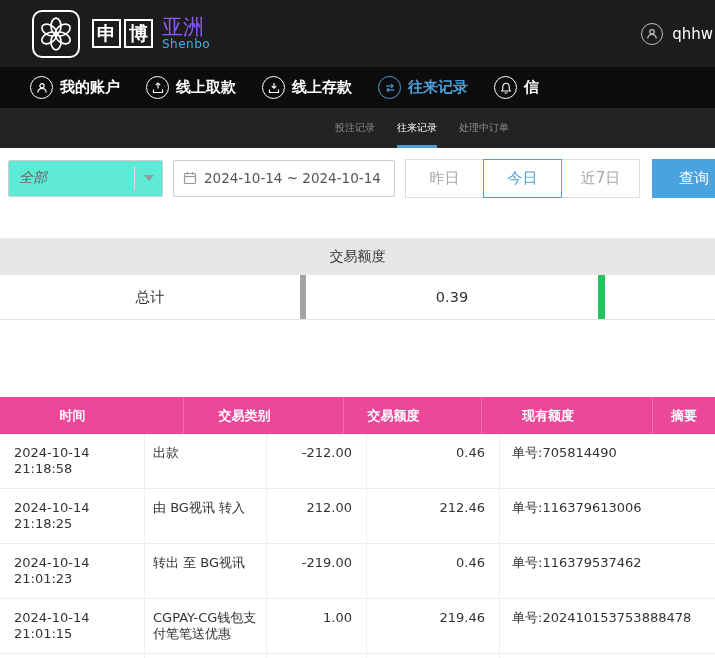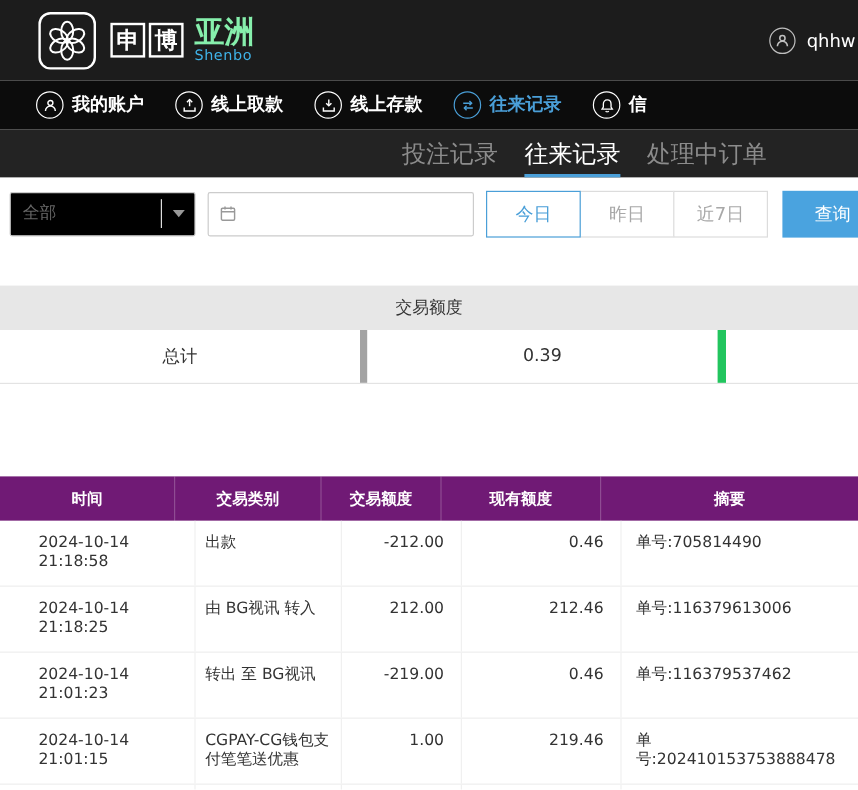--- a/index.html
+++ b/index.html
@@ -9,51 +9,51 @@
   
   .hdr { height:67px; background:#1c1c1c; display:flex; align-items:center;
     padding-left:32px; position:relative; }
   .logo-box { width:48px; height:48px; border:2px solid #fff; border-radius:10px;
     display:flex; align-items:center; justify-content:center; flex:none; }
   .char-box { width:29px; height:29px; border:2px solid #fff; color:#fff;
     font-size:19px; font-weight:bold; display:flex; align-items:center;
     justify-content:center; flex:none; }
   .char-box + .char-box { margin-left:3px; }
   .brand-txt { margin-left:9px; display:flex; flex-direction:column; line-height:1.05; }
-  .brand-cn { color:#86efac; font-size:25px; font-weight:700; }
+  .brand-cn { color:#8b5cf6; font-size:21px; font-weight:400; }
   .brand-sub { color:#3fb3e8; font-size:12px; letter-spacing:.5px; }
   .hdr-user { position:absolute; right:0; top:50%; transform:translateY(-50%);
     display:flex; align-items:center; gap:9px; color:#fff; font-size:15px;
     padding-right:2px; white-space:nowrap; }
   .ucirc { width:22px; height:22px; border:1.5px solid #bfbfbf; border-radius:50%;
     display:flex; align-items:center; justify-content:center; color:#bfbfbf; flex:none; }
 
   
   .nav { height:41px; background:#0c0c0c; display:flex; align-items:center;
     gap:26px; padding-left:30px; overflow:hidden; }
   .nav-item { display:flex; align-items:center; gap:7px; color:#fff;
     font-size:15px; font-weight:bold; white-space:nowrap; cursor:pointer; }
   .nav-item.active { color:#4a9fd8; }
   .icirc { width:23px; height:23px; border:1.5px solid currentColor; border-radius:50%;
     display:flex; align-items:center; justify-content:center; flex:none; }
 
   
   .subnav { height:40px; background:#232323; display:flex; align-items:stretch;
     padding-left:335px; gap:22px; overflow:hidden; }
-  .tab { font-size:20px; color:#8c8c8c; display:flex; align-items:center;
+  .tab { font-size:10px; color:#8c8c8c; display:flex; align-items:center;
     white-space:nowrap; cursor:pointer; border-bottom:3px solid transparent;
     padding-top:3px; }
   .tab.active { color:#fff; border-bottom-color:#4a9fd8; }
 
   
   .filters { height:60px; display:flex; align-items:center; padding:0 0 0 8px;
     background:#fff; }
   .select { width:155px; height:37px; border:1px solid #ccc; border-radius:2px;
-    display:flex; align-items:center; background:#000000; color:#666; font-size:14px;
-    cursor:pointer; }
+    display:flex; align-items:center; background:#5eead4; color:#666; font-size:14px;
+    cursor:pointer;font-style:italic; }
   .select .sel-label { flex:1; padding-left:10px; }
   .select .caret-wrap { border-left:1px solid #ddd; height:70%; width:28px;
     display:flex; align-items:center; justify-content:center; }
   .caret { width:0; height:0; border:5px solid transparent; border-top:6px solid #999;
     margin-top:5px; }
   .date-box { margin-left:10px; width:222px; height:37px; border:1px solid #ccc;
     border-radius:2px; display:flex; align-items:center; padding:0 9px; gap:7px;
     font-size:13.5px; color:#555; cursor:pointer; white-space:nowrap; }
   .quick { margin-left:10px; display:flex; }
   .qbtn { width:79px; height:39px; background:#fff; border:1px solid #dcdcdc;
@@ -71,27 +71,27 @@
     justify-content:center; font-size:14px; color:#333; }
   .sum-row { height:45px; display:flex; border-bottom:1px solid #e3e3e3;
     font-size:14.5px; color:#333; }
   .sum-row > div { display:flex; align-items:center; justify-content:center; }
   .sc1 { width:306px; border-right:6px solid #a3a3a3; }
   .sc2 { width:299px; border-right:7px solid #22c55e; }
   .sc3 { flex:1; }
 
   
   .tbl { margin-top:77px; }
-  .t-head { display:flex; background:#701a75; color:#fff; font-size:13px;
-    font-weight:bold; }
+  .t-head { display:flex; background:#ec4899; color:#fff; font-size:13px;
+    font-weight:bold;gap:38px; }
   .t-head > div { height:37px; display:flex; align-items:center; justify-content:center;
     border-left:1px solid rgba(255,255,255,.22); }
   .t-head > div:first-child { border-left:none; }
   .t-row { display:flex; border-bottom:1px solid #ececec; font-size:13px;
-    color:#333; background:#fff;padding-left:18px; }
+    color:#333; background:#fff; }
   .t-row > div { padding:11px 8px; border-right:1px solid #f0f0f0; line-height:16px; }
   .t-row > div:last-child { border-right:none; }
   .c-time { width:145px; }
   .t-row .c-time { padding-left:14px; }
   .c-type { width:122px; }
   .c-amt  { width:100px; }
   .t-row .c-amt { text-align:right; padding-right:14px; }
   .c-bal  { width:133px; }
   .t-row .c-bal { text-align:right; padding-right:14px; }
   .c-sum  { flex:1; }
@@ -197,24 +197,25 @@
   </div>
   <div class="date-box">
     <span>
       <svg width="14" height="14" viewBox="0 0 14 14" stroke="#999" stroke-width="1.2" fill="none">
         <rect x="1.5" y="2.5" width="11" height="10" rx="1"></rect>
         <line x1="1.5" y1="5.5" x2="12.5" y2="5.5"></line>
         <line x1="4.5" y1="1" x2="4.5" y2="3.5"></line>
         <line x1="9.5" y1="1" x2="9.5" y2="3.5"></line>
       </svg>
     </span>
+    <span>2024-10-14 ~ 2024-10-14</span>
   </div>
   <div class="quick">
+    <div class="qbtn">昨日</div>
     <div class="qbtn active">今日</div>
-    <div class="qbtn">昨日</div>
     <div class="qbtn">近7日</div>
   </div>
   <button class="search-btn">查询</button>
 </div>
 
 <div class="summary">
   <div class="sum-head">交易额度</div>
   <div class="sum-row">
     <div class="sc1">总计</div>
     <div class="sc2">0.39</div>

